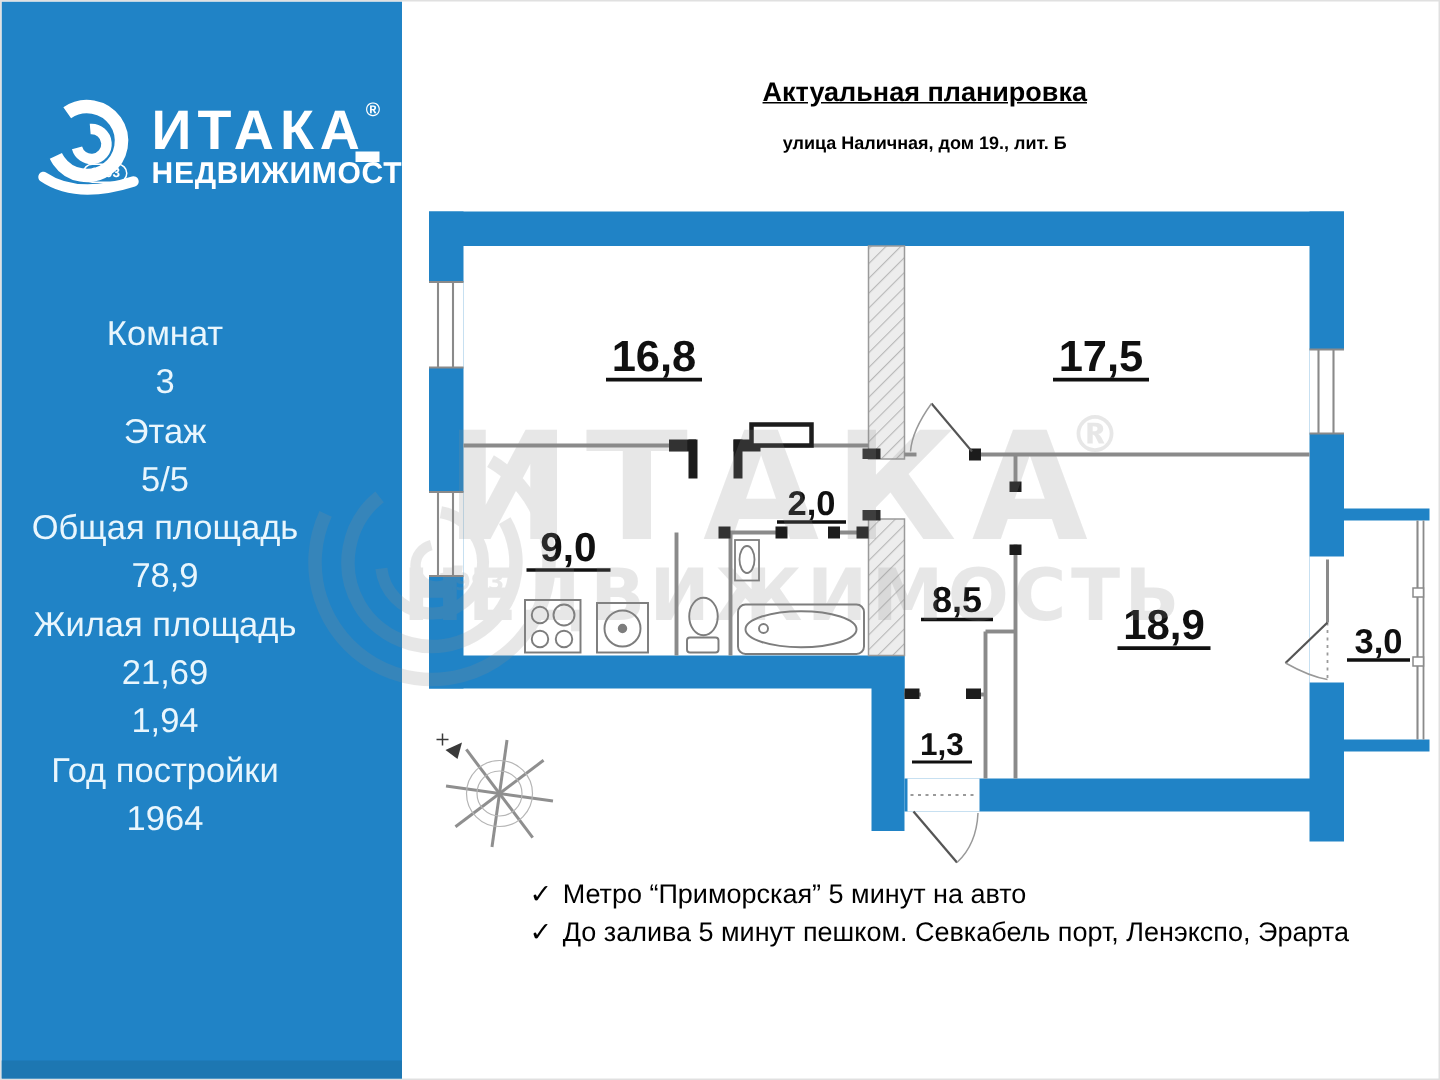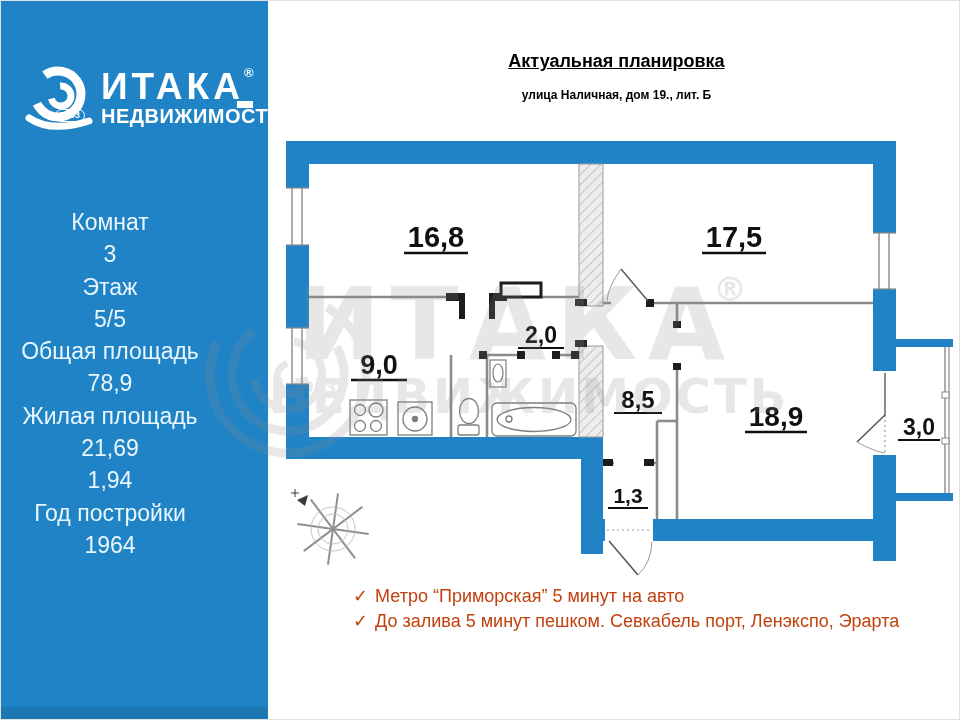--- a/index.html
+++ b/index.html
@@ -17,21 +17,21 @@
   .tagline-dash{display:inline-block;width:14px;height:8px;background:#fff;margin-left:5px;}
   .badge-1993{position:absolute;left:34px;top:48px;font-size:9px;font-weight:bold;color:#fff;
               border:1px solid #fff;border-radius:8px;padding:0 4px;line-height:11px;}
   .specs{position:absolute;top:178px;left:0;width:218px;text-align:center;color:#e9f6fd;
          font-size:23px;line-height:32.3px;margin-top:27px;}
   
   .header{position:absolute;left:281px;right:8px;top:50px;text-align:center;color:#000;z-index:2;}
   .title{font-size:18px;font-weight:bold;text-decoration:underline;}
   .address{margin-top:16px;font-size:12px;font-weight:bold;}
   
-  .features{position:absolute;left:352px;top:583px;font-size:18px;line-height:25px;color:#c2410c;z-index:2;white-space:nowrap;}
+  .features{position:absolute;left:352px;top:583px;font-size:18px;line-height:25px;color:#000000;z-index:2;white-space:nowrap;}
   .feature .check{margin-right:7px;}
   
   .plan-svg{position:absolute;left:0;top:0;z-index:3;}
   .room-label{font-family:"Liberation Sans",sans-serif;font-weight:bold;fill:#101010;}
   .wm-text{font-family:"DejaVu Sans",sans-serif;font-weight:bold;fill:#8d8d8d;}
 </style>
 </head>
 <body>
 
 <div class="canvas">

